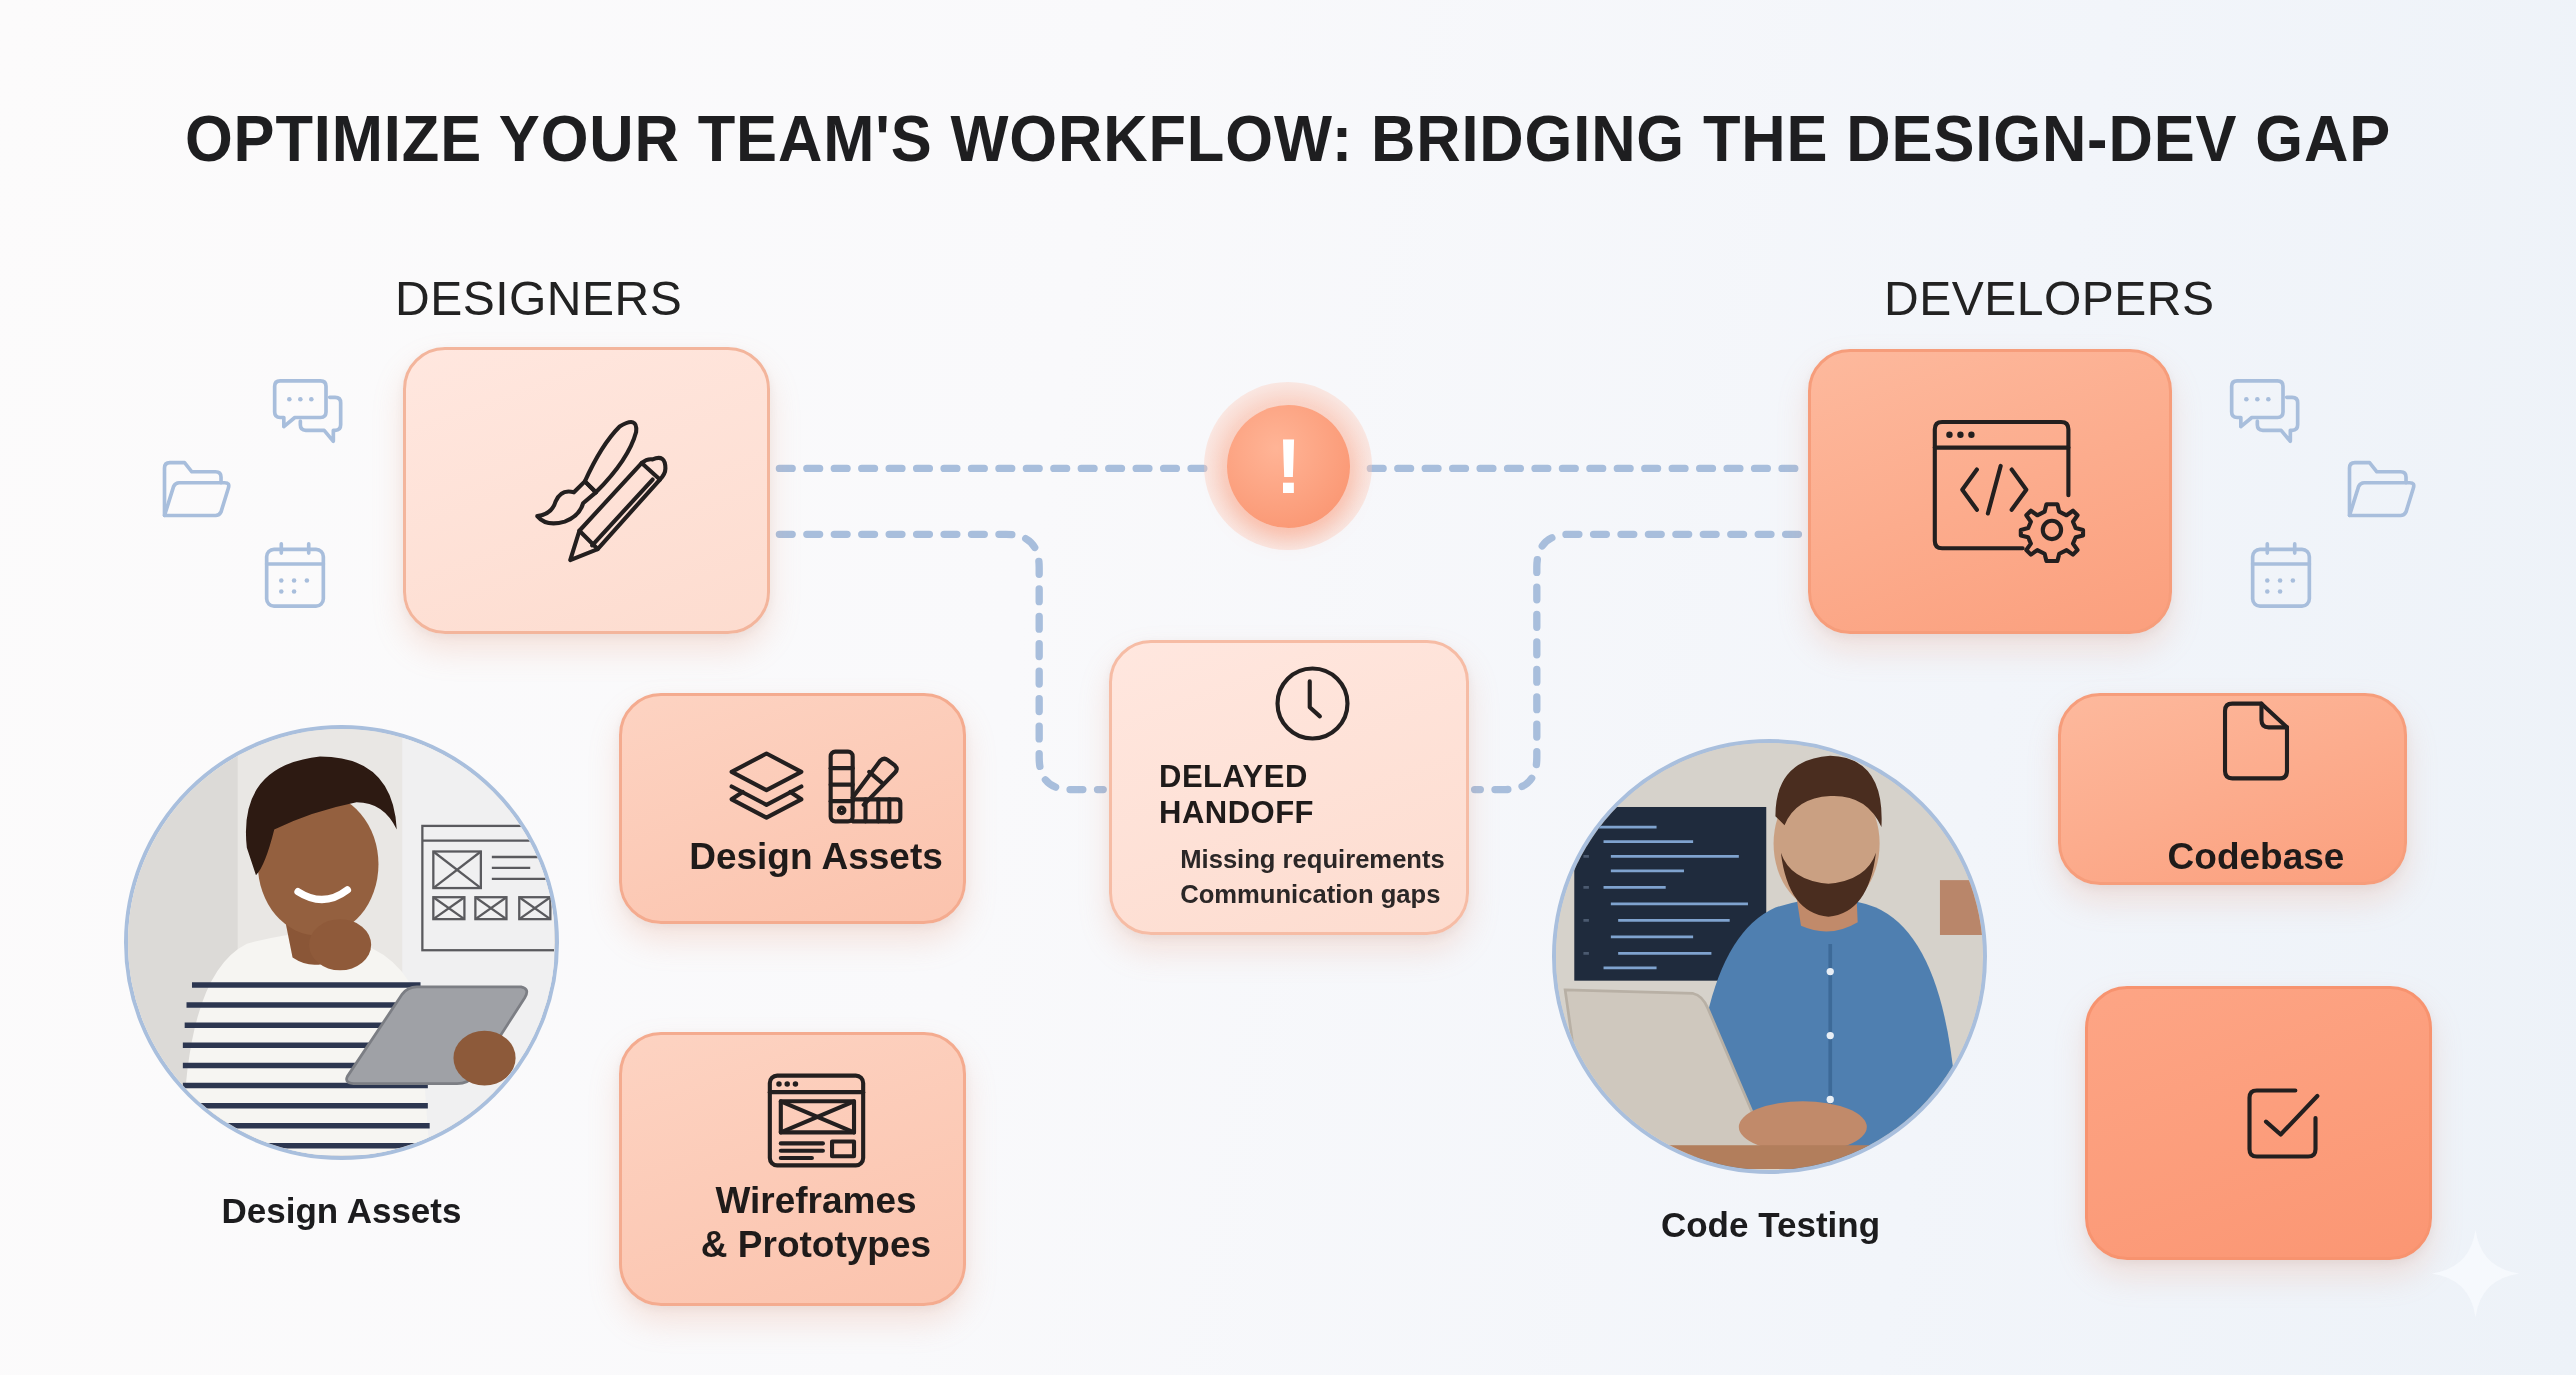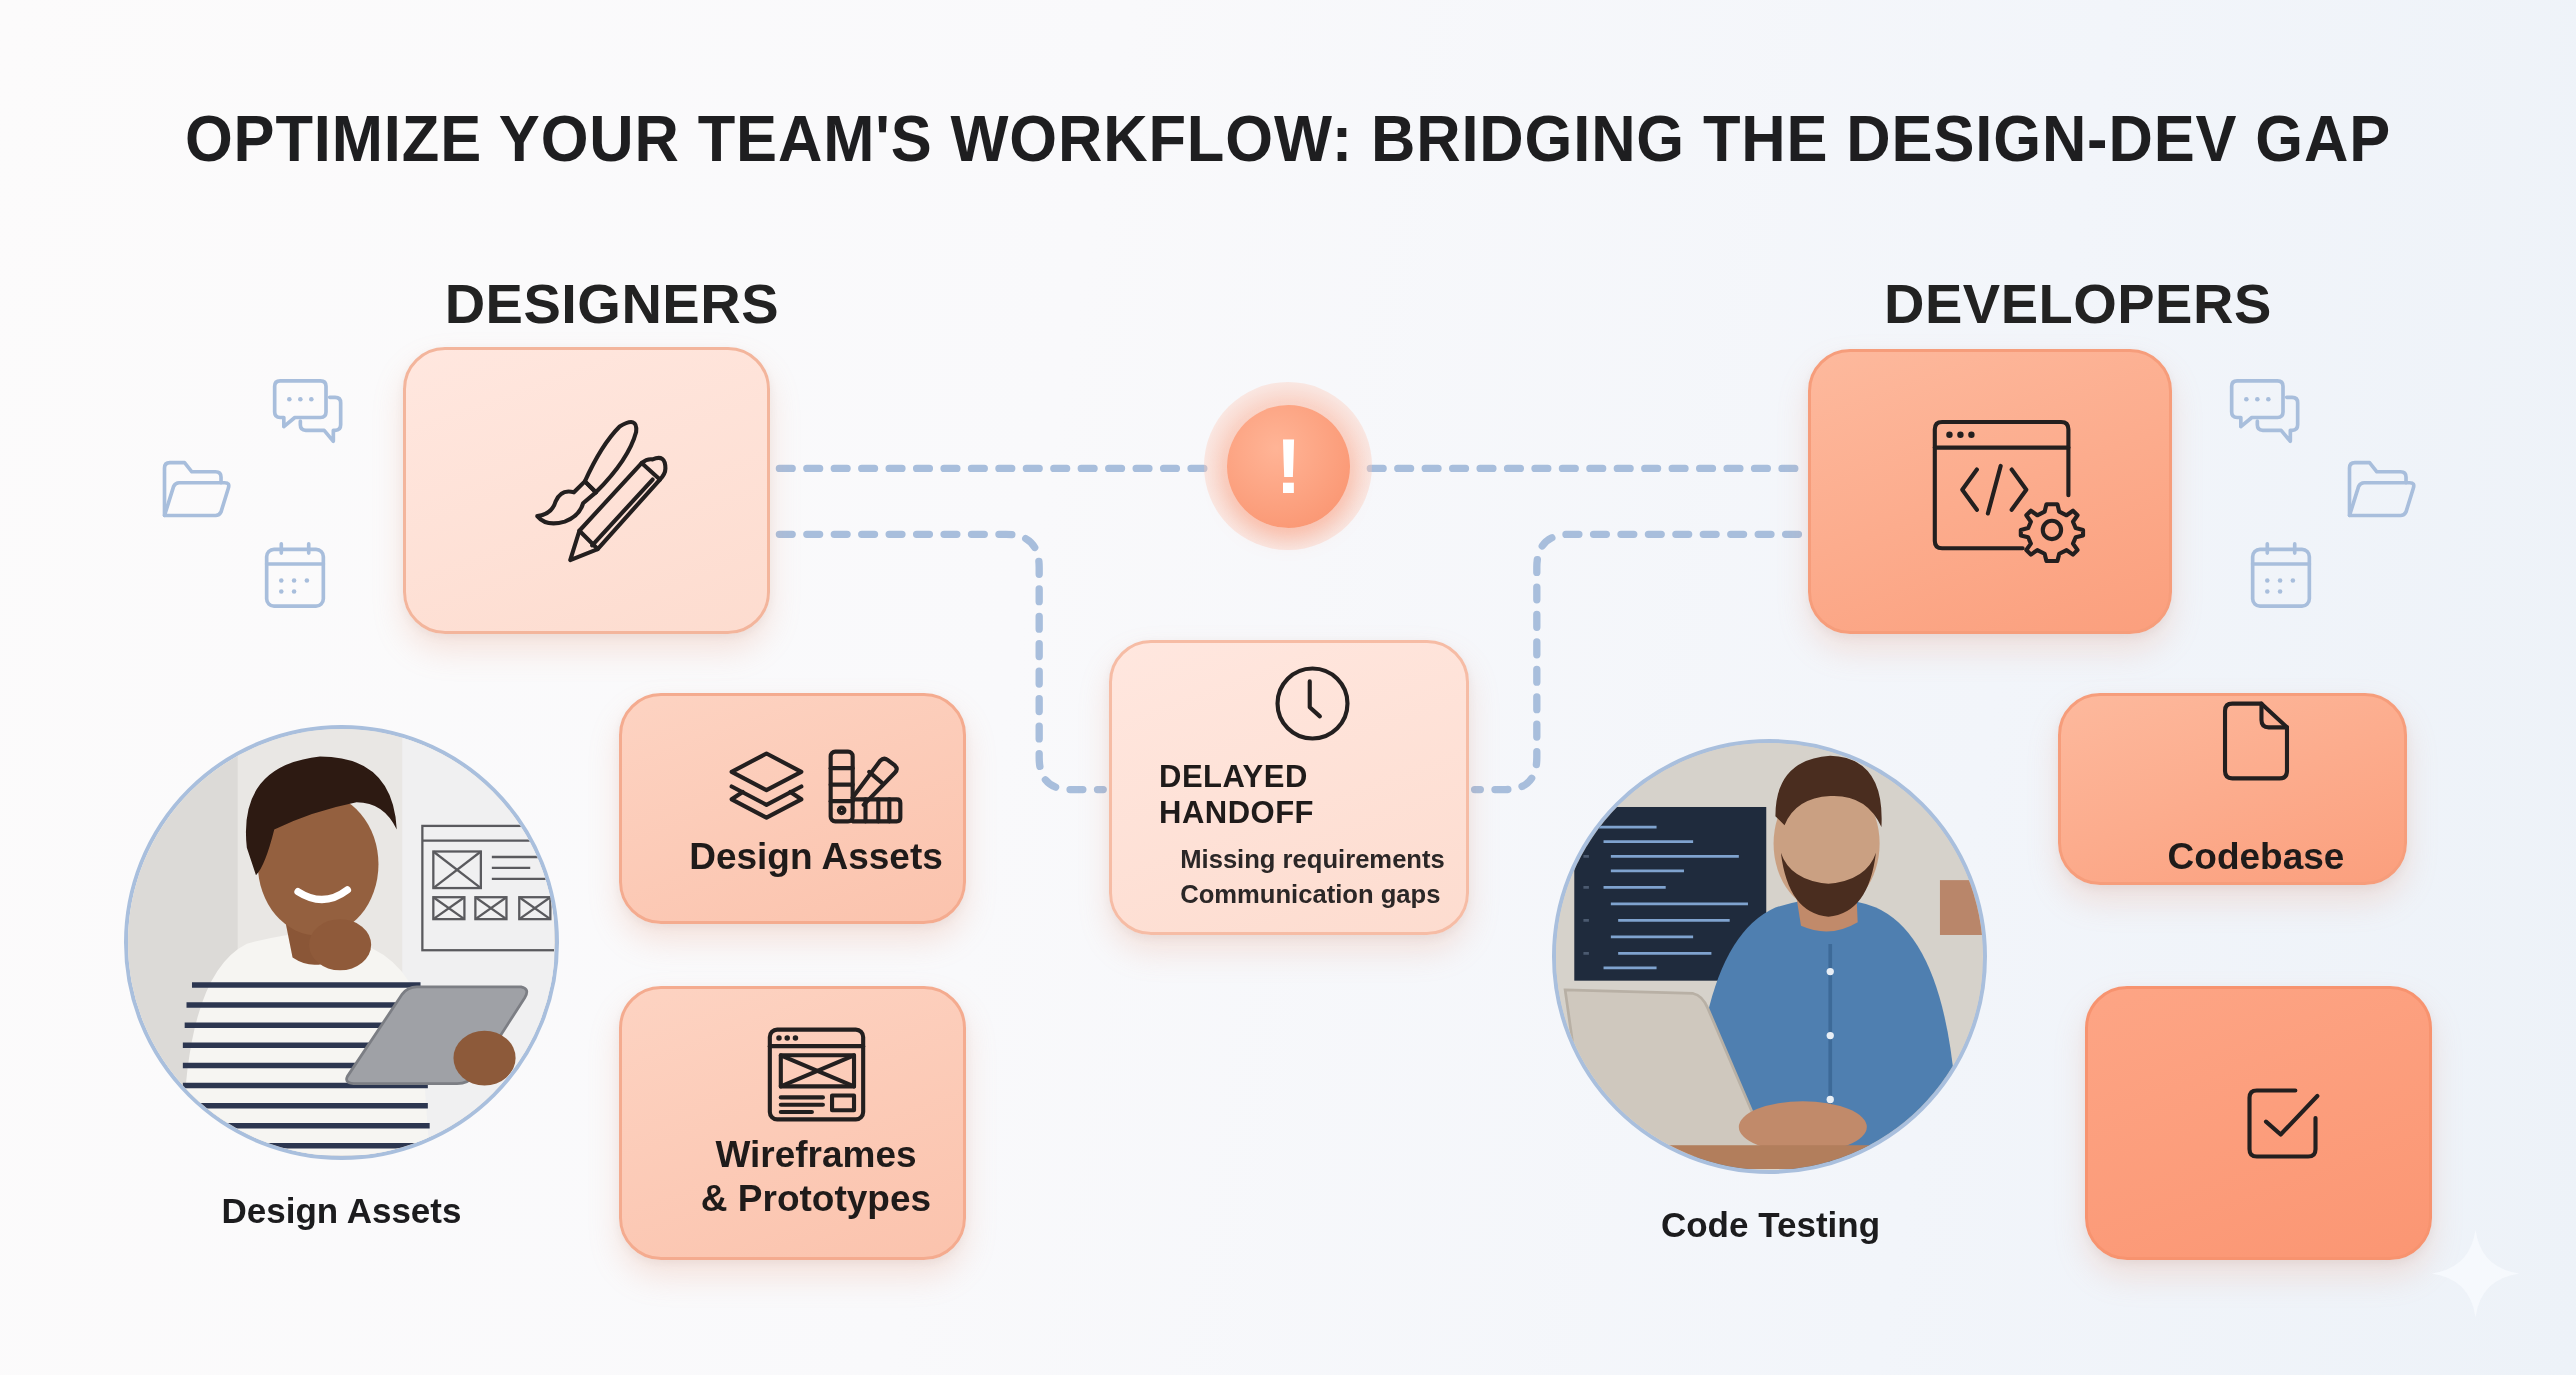--- a/index.html
+++ b/index.html
@@ -9,21 +9,21 @@
     font-family: "Liberation Sans", "DejaVu Sans", sans-serif;
     color: #1d1d1f;
   }
   .abs { position: absolute; }
   .title {
     left: 0; width: 2576px; top: 102px; text-align: center;
     font-size: 64px; font-weight: 700; letter-spacing: 0.9px; color: #1e1e20;
     transform: scaleX(0.96);
   }
   .section-label {
-    font-size: 56px; font-weight: 700; color: #222; text-align: right; width: 384px;
+    font-size: 48px; font-weight: 400; color: #222; text-align: left; width: 384px;
     letter-spacing: 0.5px;
   }
   .card {
     position: absolute; box-sizing: border-box; border-radius: 42px;
     border: 3.7px solid #f3b59c;
     box-shadow: 0 16.5px 31px rgba(230,150,120,0.22), 0 3.7px 9.1px rgba(0,0,0,0.05);
     display: flex; flex-direction: column; align-items: center; justify-content: center; padding-left: 47px;
   }
   .card.light { background: linear-gradient(160deg, #ffe7df 0%, #fddccf 100%); }
   .card.mid { background: linear-gradient(160deg, #fdd3c2 0%, #fbc3ad 100%); border-color: #f4ab8f; }
@@ -185,21 +185,21 @@
         <line x1="42" y1="56" x2="42" y2="80"></line>
           <line x1="56" y1="56" x2="56" y2="80"></line>
           <line x1="68" y1="56" x2="68" y2="80"></line>
         <circle cx="16" cy="68" r="3"></circle>
       </g>
     </svg>
   </div>
   <div class="card-label">Design Assets</div>
 </div>
 
-<div class="card mid" style="left:619px; top:986px; width:347px; height:274px;">
+<div class="card mid" style="left:619px; top:1032px; width:347px; height:274px;">
   <svg width="101" height="97" viewBox="0 0 110 106">
     <g class="stroke-dark">
       <rect x="4" y="4" width="102" height="98" rx="8"></rect>
       <line x1="4" y1="22" x2="106" y2="22"></line>
       <rect x="16" y="32" width="80" height="34"></rect>
       <line x1="16" y1="32" x2="96" y2="66"></line>
         <line x1="96" y1="32" x2="16" y2="66"></line>
       <line x1="16" y1="78" x2="62" y2="78"></line>
         <line x1="16" y1="86" x2="62" y2="86"></line>
         <line x1="16" y1="94" x2="50" y2="94"></line>

